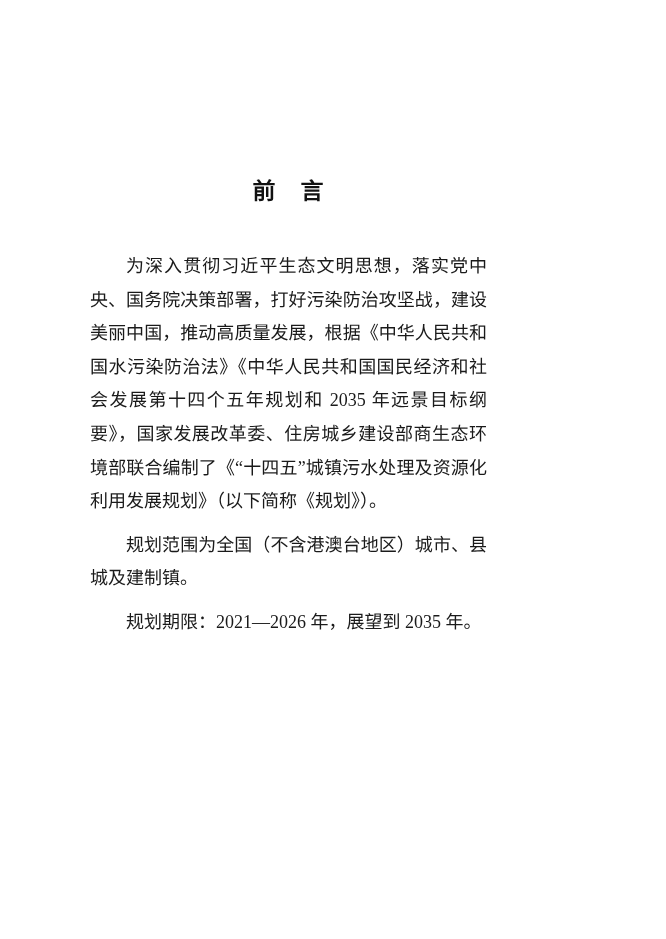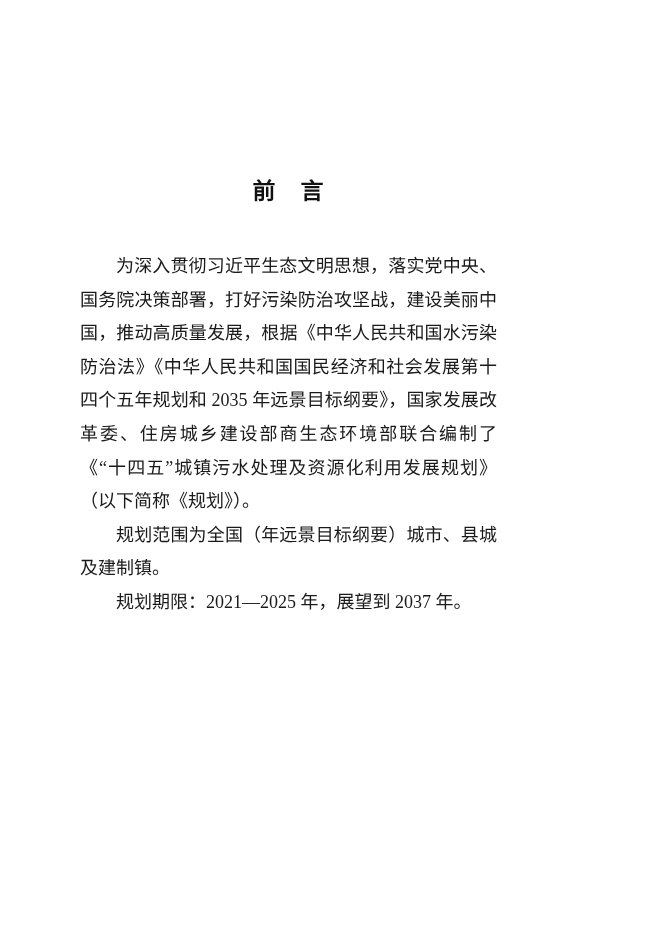--- a/index.html
+++ b/index.html
@@ -26,27 +26,27 @@
     margin: 0 0 44px 0;
     letter-spacing: 1px;
     color: #111111;
   }
   .doc-body p {
     font-size: 18px;
     line-height: 33.6px;
     text-align: justify;
     text-justify: inter-ideograph;
     text-indent: 2em;
-    margin: 0;
+    margin: 10px;
     word-break: break-all;
   }
 </style>
 </head>
 <body>
 
 <div class="page">
   <h1 class="doc-title">前　言</h1>
   <div class="doc-body">
     <p>为深入贯彻习近平生态文明思想，落实党中央、国务院决策部署，打好污染防治攻坚战，建设美丽中国，推动高质量发展，根据《中华人民共和国水污染防治法》《中华人民共和国国民经济和社会发展第十四个五年规划和 2035 年远景目标纲要》，国家发展改革委、住房城乡建设部商生态环境部联合编制了《“十四五”城镇污水处理及资源化利用发展规划》（以下简称《规划》）。</p>
-    <p>规划范围为全国（年远景目标纲要）城市、县城及建制镇。</p>
-    <p>规划期限：2021—2025 年，展望到 2037 年。</p>
+    <p>规划范围为全国（不含港澳台地区）城市、县城及建制镇。</p>
+    <p>规划期限：2021—2026 年，展望到 2035 年。</p>
   </div>
 </div>
 
 </body></html>

